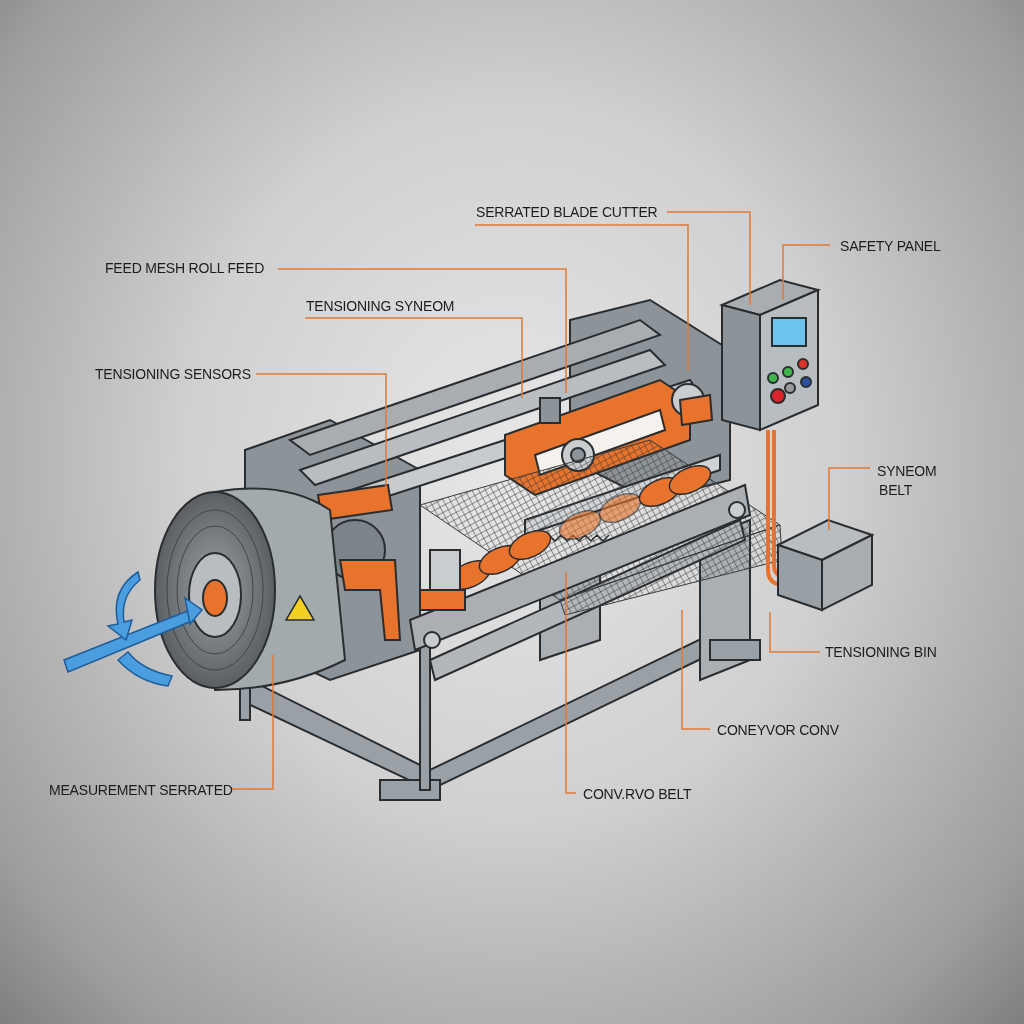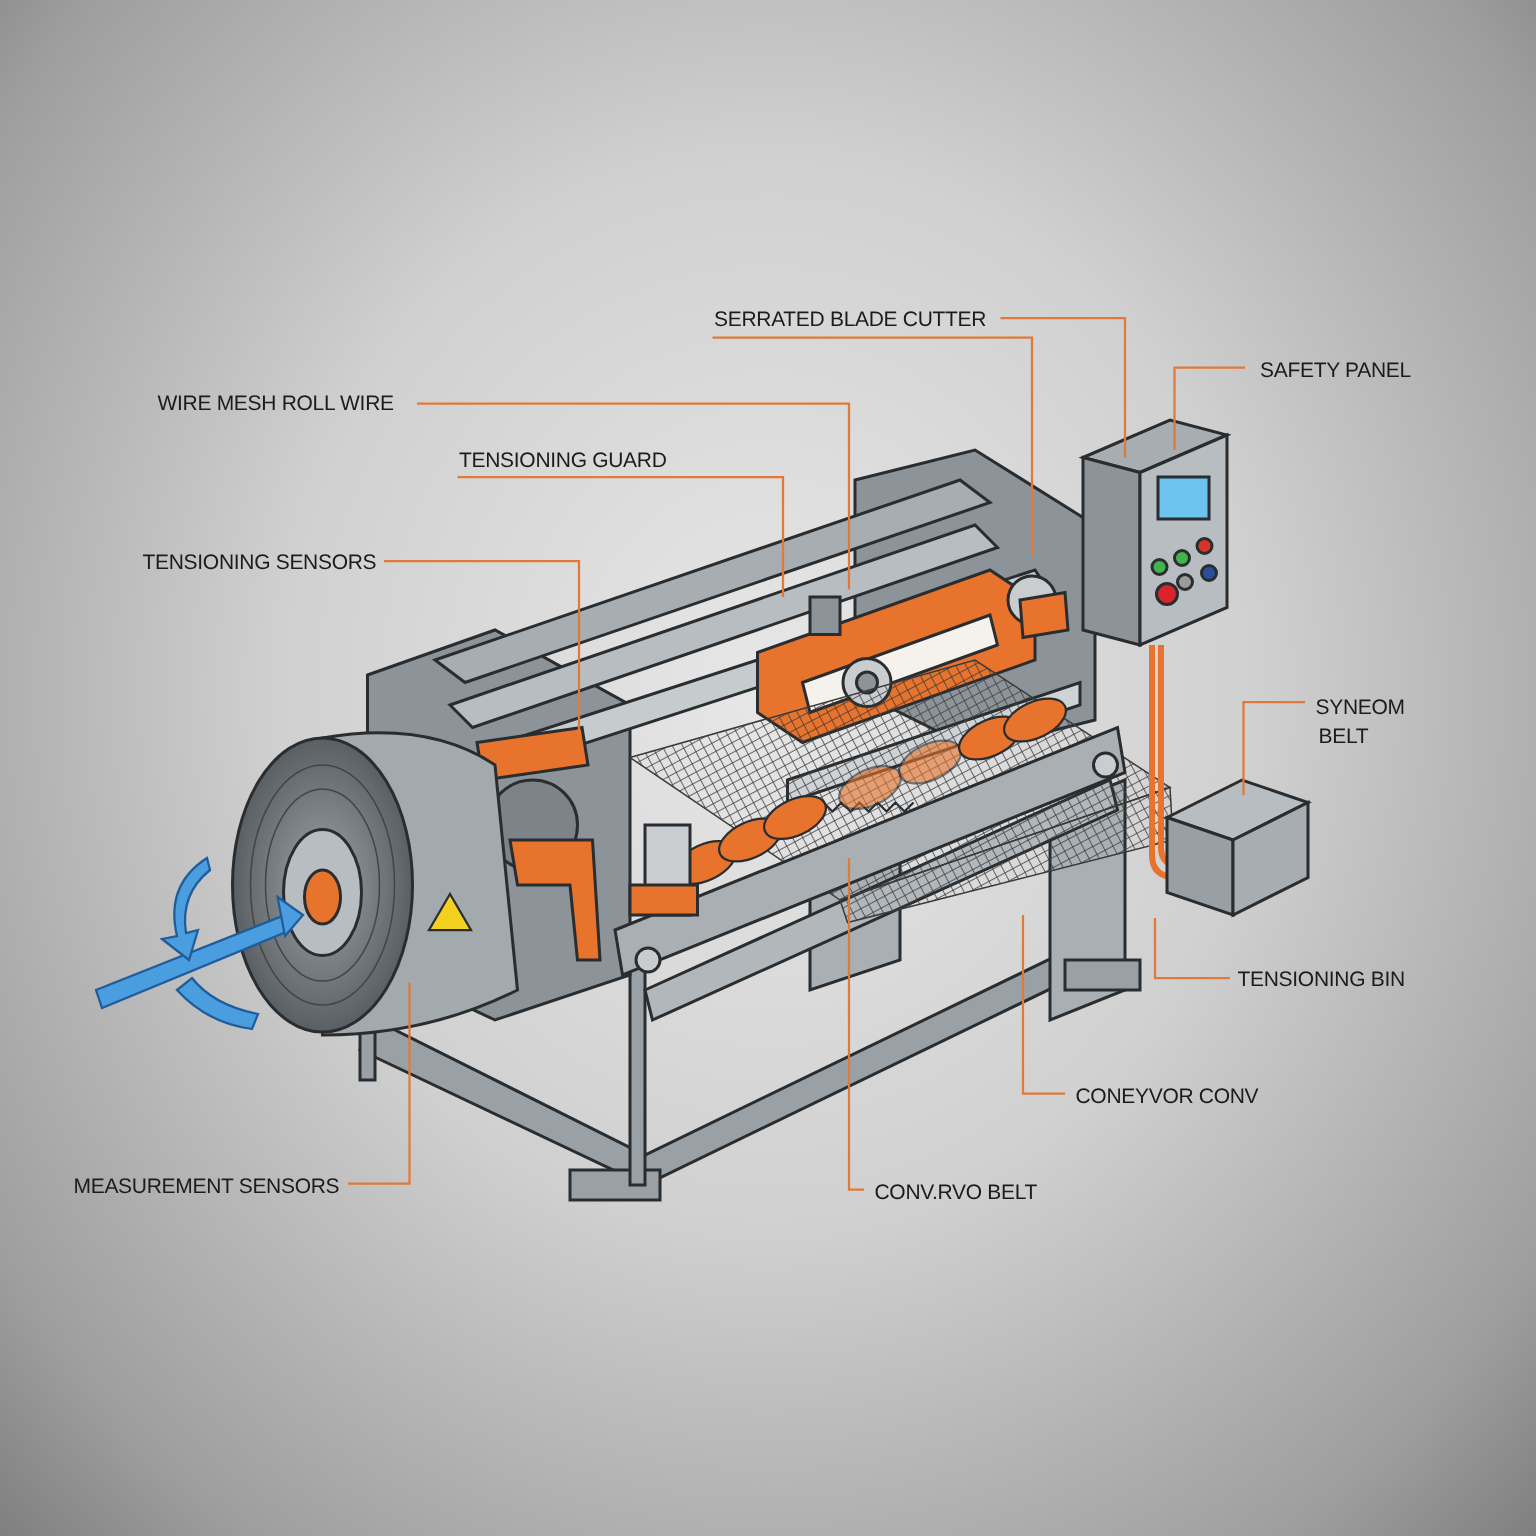--- a/index.html
+++ b/index.html
@@ -140,23 +140,23 @@
     <polyline points="870,468 829,468 829,530"></polyline>
     <polyline points="820,652 770,652 770,612"></polyline>
     <polyline points="710,729 682,729 682,610"></polyline>
     <polyline points="576,793 566,793 566,572"></polyline>
     <polyline points="232,789 273,789 273,655"></polyline>
   </g>
 </svg>
 
 <div class="lbl" style="left:476px;top:204px">SERRATED BLADE CUTTER</div>
 <div class="lbl" style="left:840px;top:238px">SAFETY PANEL</div>
-<div class="lbl" style="left:105px;top:260px">WIRE MESH ROLL WIRE</div>
-<div class="lbl" style="left:306px;top:298px">TENSIONING GUARD</div>
+<div class="lbl" style="left:105px;top:260px">FEED MESH ROLL FEED</div>
+<div class="lbl" style="left:306px;top:298px">TENSIONING SYNEOM</div>
 <div class="lbl" style="left:95px;top:366px">TENSIONING SENSORS</div>
 <div class="lbl" style="left:877px;top:463px">SYNEOM</div>
 <div class="lbl" style="left:879px;top:482px">BELT</div>
 <div class="lbl" style="left:825px;top:644px">TENSIONING BIN</div>
 <div class="lbl" style="left:717px;top:722px">CONEYVOR CONV</div>
-<div class="lbl" style="left:49px;top:782px">MEASUREMENT SENSORS</div>
+<div class="lbl" style="left:49px;top:782px">MEASUREMENT SERRATED</div>
 <div class="lbl" style="left:583px;top:786px">CONV.RVO BELT</div>
 
 </div>
 
 </body></html>

